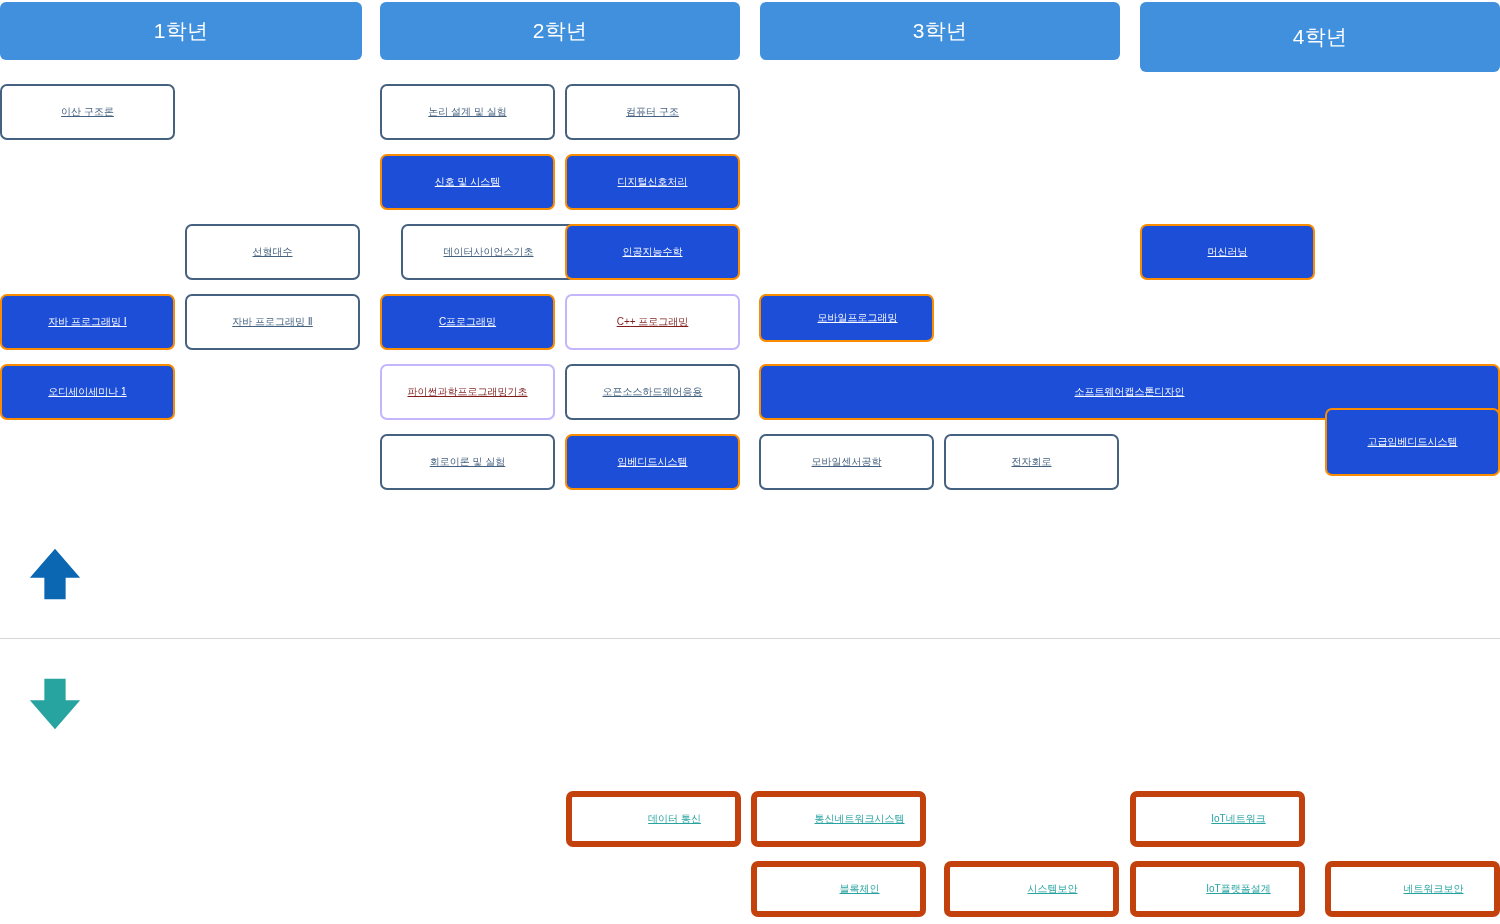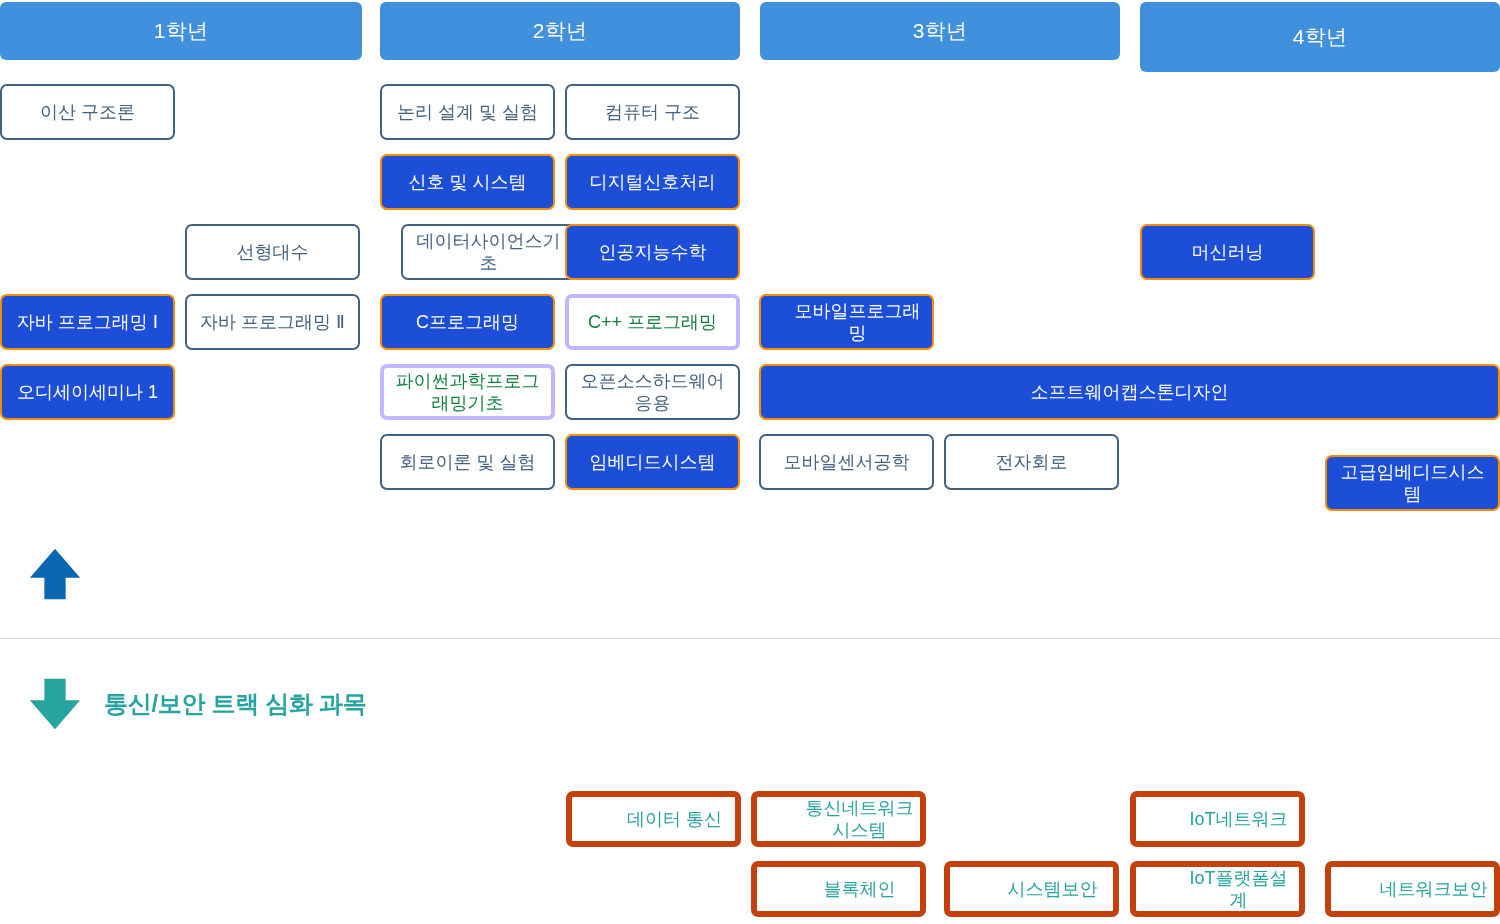--- a/index.html
+++ b/index.html
@@ -29,44 +29,45 @@
   }
 
   
   .course {
     position: absolute;
     border-radius: 7px;
     display: flex;
     align-items: center;
     justify-content: center;
     text-align: center;
-    font-size: 18px;
+    font-size: 10px;
     line-height: 1.25;
     padding: 2px 6px;
+    text-decoration: underline;
   }
 
   
   .course.navy {
     background: #ffffff;
     border: 2px solid #44617F;
     color: #44617F;
   }
 
   
   .course.orange-fill {
     background: #1d4ed8;
     border: 2px solid #FA8C00;
     color: #ffffff;
   }
 
   
   .course.orange-line {
     background: #ffffff;
-    border: 4px solid #c4b5fd;
-    color: #15803d;
+    border: 2px solid #c4b5fd;
+    color: #7f1d1d;
   }
 
   
   .course.teal-line {
     background: #ffffff;
     border: 6px solid #c2410c;
     color: #27A3A0;
     padding-left: 48px;
   }
 
@@ -110,44 +111,43 @@
       <div class="course orange-fill" style="left: 380px; top: 154px; width: 175px; height: 56px;">신호 및 시스템</div>
       <div class="course orange-fill" style="left: 565px; top: 154px; width: 175px; height: 56px;">디지털신호처리</div>
       <div class="course navy" style="left: 185px; top: 224px; width: 175px; height: 56px;">선형대수</div>
       <div class="course navy" style="left: 380px; top: 224px; width: 175px; height: 56px; margin-left: 21px;">데이터사이언스기초</div>
       <div class="course orange-fill" style="left: 565px; top: 224px; width: 175px; height: 56px;">인공지능수학</div>
       <div class="course orange-fill" style="left: 1140px; top: 224px; width: 175px; height: 56px;">머신러닝</div>
       <div class="course orange-fill" style="left: 0px; top: 294px; width: 175px; height: 56px;">자바 프로그래밍  Ⅰ</div>
       <div class="course navy" style="left: 185px; top: 294px; width: 175px; height: 56px;">자바 프로그래밍 Ⅱ</div>
       <div class="course orange-fill" style="left: 380px; top: 294px; width: 175px; height: 56px;">C프로그래밍</div>
       <div class="course orange-line" style="left: 565px; top: 294px; width: 175px; height: 56px;">C++ 프로그래밍</div>
-      <div class="course orange-fill" style="left: 759px; top: 294px; width: 175px; height: 56px; padding-left: 28px;">모바일프로그래밍</div>
+      <div class="course orange-fill" style="left: 759px; top: 294px; width: 175px; height: 48px; padding-left: 28px;">모바일프로그래밍</div>
       <div class="course orange-fill" style="left: 0px; top: 364px; width: 175px; height: 56px;">오디세이세미나 1</div>
       <div class="course orange-line" style="left: 380px; top: 364px; width: 175px; height: 56px;">파이썬과학프로그래밍기초</div>
       <div class="course navy" style="left: 565px; top: 364px; width: 175px; height: 56px;">오픈소스하드웨어응용</div>
       <div class="course orange-fill" style="left: 759px; top: 364px; width: 741px; height: 56px;">소프트웨어캡스톤디자인</div>
       <div class="course navy" style="left: 380px; top: 434px; width: 175px; height: 56px;">회로이론 및 실험</div>
       <div class="course orange-fill" style="left: 565px; top: 434px; width: 175px; height: 56px;">임베디드시스템</div>
       <div class="course navy" style="left: 759px; top: 434px; width: 175px; height: 56px;">모바일센서공학</div>
       <div class="course navy" style="left: 944px; top: 434px; width: 175px; height: 56px;">전자회로</div>
-      <div class="course orange-fill" style="left: 1325px; top: 455px; width: 175px; height: 56px;">고급임베디드시스템</div>
+      <div class="course orange-fill" style="left: 1325px; top: 408px; width: 175px; height: 68px;">고급임베디드시스템</div>
     </div>
 
   <div id="legend-area">
       <div class="divider" style="top: 638px;"></div>
       <div class="legend-row" style="left: 24px; top: 545px;">
         <span class="arrow-icon"><svg width="62" height="58" viewBox="0 0 62 60">
             <path d="M31 4 L57 34 L42 34 L42 56 L20 56 L20 34 L5 34 Z" fill="#0B67B2"></path>
           </svg></span>
       </div>
       <div class="legend-row" style="left: 24px; top: 675px;">
         <span class="arrow-icon"><svg width="62" height="58" viewBox="0 0 62 60">
             <path d="M20 4 L42 4 L42 26 L57 26 L31 56 L5 26 L20 26 Z" fill="#27A3A0"></path>
           </svg></span>
-        <span class="legend-label teal" style="margin-left: 18px;">통신/보안 트랙 심화 과목</span>
       </div>
     </div>
 
   <div id="track-grid">
       <div class="course teal-line" style="left: 566px; top: 791px; width: 175px; height: 56px;">데이터 통신</div>
       <div class="course teal-line" style="left: 751px; top: 791px; width: 175px; height: 56px;">통신네트워크시스템</div>
       <div class="course teal-line" style="left: 1130px; top: 791px; width: 175px; height: 56px;">IoT네트워크</div>
       <div class="course teal-line" style="left: 751px; top: 861px; width: 175px; height: 56px;">블록체인</div>
       <div class="course teal-line" style="left: 944px; top: 861px; width: 175px; height: 56px;">시스템보안</div>
       <div class="course teal-line" style="left: 1130px; top: 861px; width: 175px; height: 56px;">IoT플랫폼설계</div>

